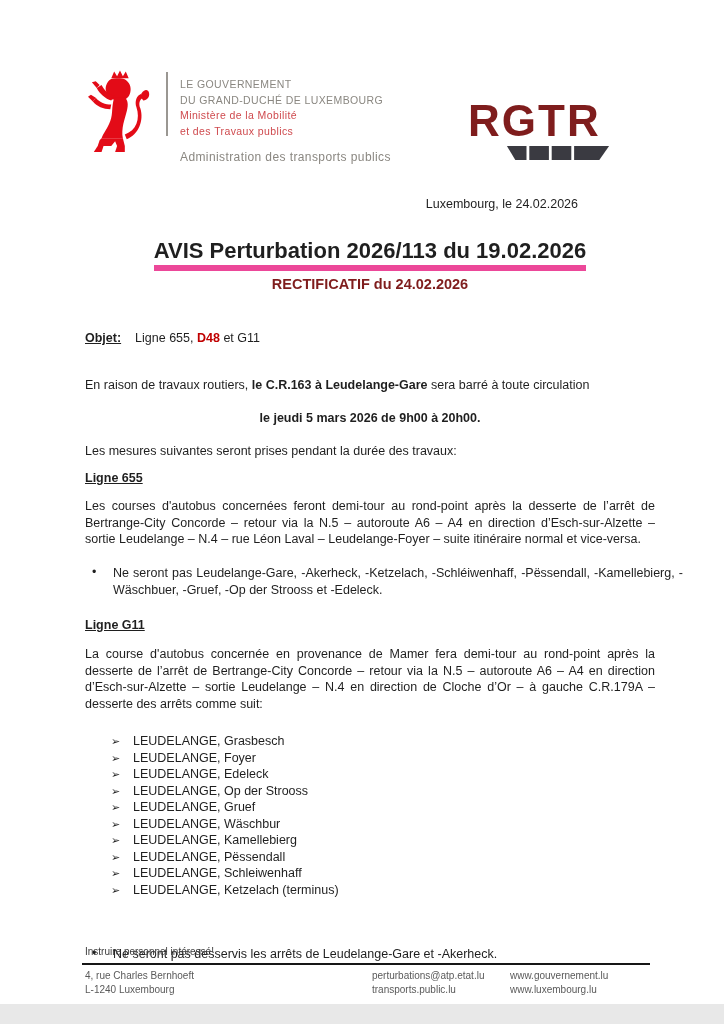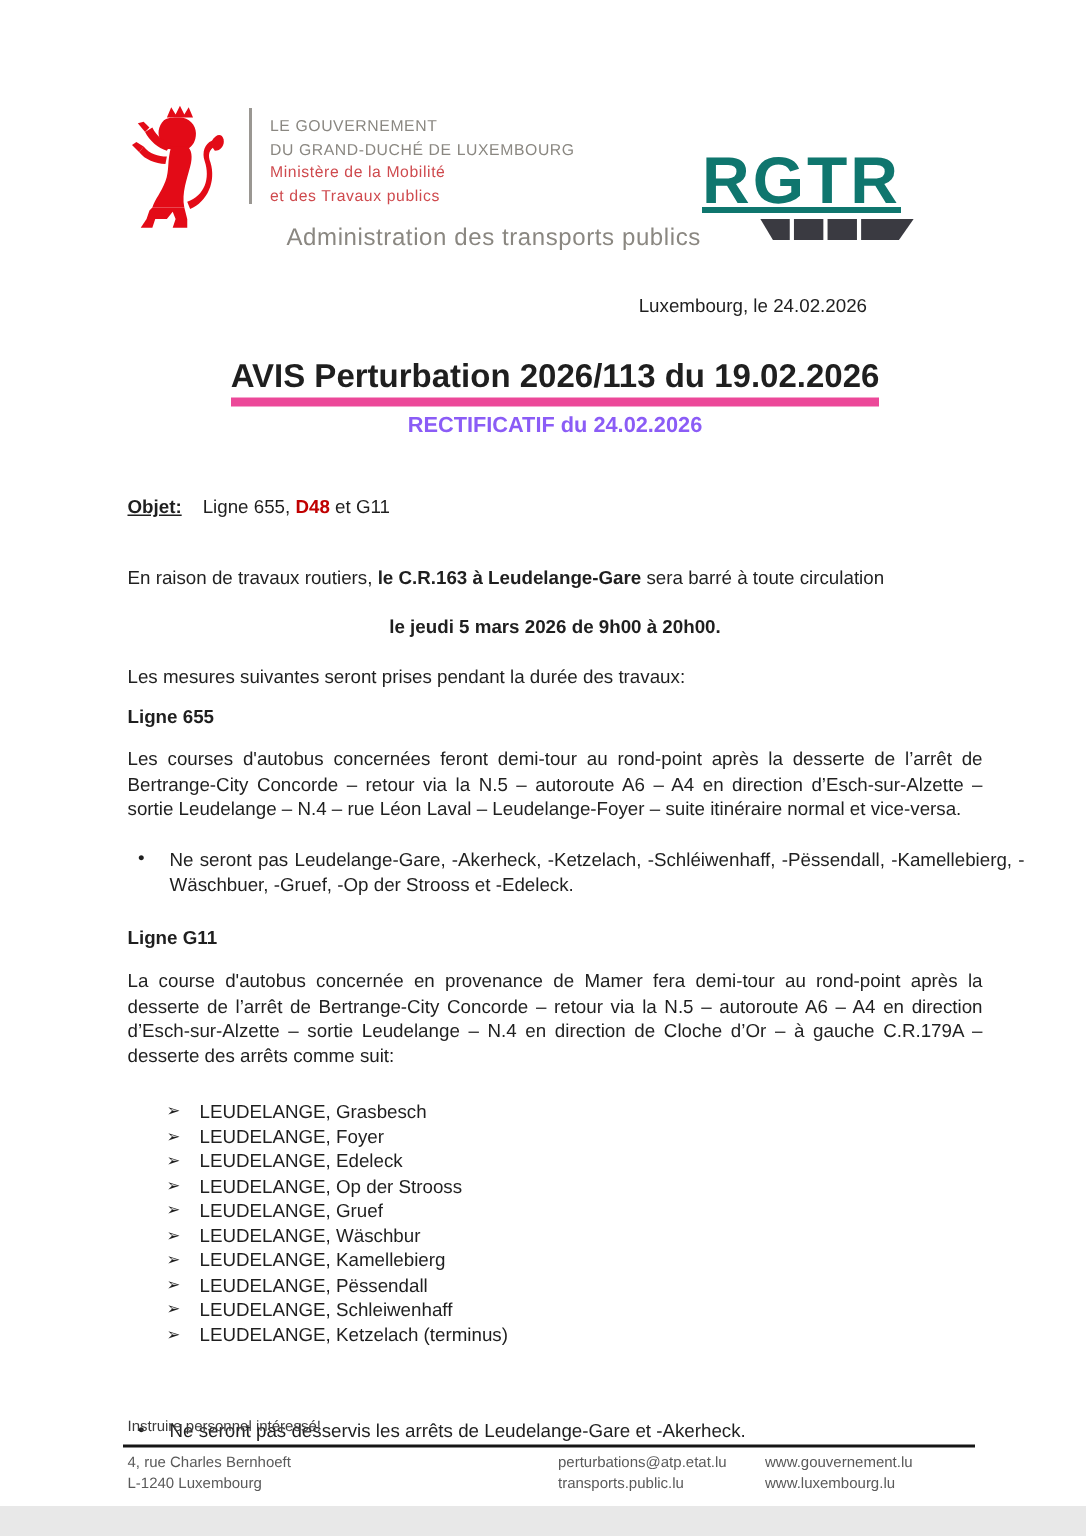--- a/index.html
+++ b/index.html
@@ -5,39 +5,39 @@
   html,body{margin:0;padding:0;background:#e8e8e8;}
   .page{
     position:relative;width:724px;height:1004px;margin:0 auto;background:#ffffff;
     font-family:"Liberation Sans", sans-serif;color:#1f1f1f;overflow:hidden;
   }
   
   .lion{position:absolute;left:88px;top:68px;width:62px;height:98px;}
   .gov-divider{position:absolute;left:166px;top:72px;width:1.5px;height:64px;background:#9a9792;}
   .gov-text{position:absolute;left:180px;top:77px;font-size:10.5px;line-height:15.5px;color:#8a8781;letter-spacing:0.4px;}
   .gov-text .red{color:#cf4a4e;}
-  .admin-text{position:absolute;left:180px;top:150px;font-size:16px;color:#8a8781;letter-spacing:0.4px;margin-left:11px;}
+  .admin-text{position:absolute;left:180px;top:150px;font-size:12px;color:#8a8781;letter-spacing:0.4px;}
   .rgtr{position:absolute;left:468px;top:101px;width:150px;}
-  .rgtr-text{font-size:44px;line-height:40px;font-weight:600;color:#0f766e;letter-spacing:2px;text-decoration:underline;}
+  .rgtr-text{font-size:44px;line-height:40px;font-weight:600;color:#7f1d1d;letter-spacing:2px;}
   .rgtr-bus{position:absolute;left:37px;top:45px;width:106px;height:14px;}
   
   .place-date{position:absolute;right:146px;top:197px;font-size:12.5px;padding-left:30px;}
   .title-wrap{position:absolute;left:85px;top:238px;width:570px;text-align:center;}
   .title-wrap .t{display:inline-block;font-size:22px;font-weight:bold;border-bottom:6px solid #ec4899;padding-bottom:1px;}
-  .rectificatif{position:absolute;left:85px;top:276px;width:570px;text-align:center;font-size:14.5px;font-weight:bold;color:#8b5cf6;}
+  .rectificatif{position:absolute;left:85px;top:276px;width:570px;text-align:center;font-size:14.5px;font-weight:bold;color:#7f1d1d;}
   
   .blk{position:absolute;left:85px;width:570px;font-size:12.5px;line-height:16.5px;}
   .objet{top:330px;}
   .objet .lbl{font-weight:bold;text-decoration:underline;}
   .objet .val{margin-left:14px;}
   .red-bold{color:#c00000;font-weight:bold;}
   .intro{top:377px;}
   .schedule{top:410px;text-align:center;font-weight:bold;}
   .measures{top:443px;}
-  .sec-head{font-weight:bold;}
+  .sec-head{font-weight:bold;text-decoration:underline;}
   .h655{top:470px;}
   .para655{top:498px;text-align:justify;}
   .hg11{top:617px;}
   .parag11{top:646px;text-align:justify;}
   .bullet-item{position:relative;padding-left:28px;text-align:justify;}
   .bullet-item .dot{position:absolute;left:7px;top:-1px;}
   .b655{top:565px;}
   .bg11{top:913px;text-align:left;}
   .stops{top:733px;}
   .stop-row{position:relative;height:16.5px;padding-left:48px;}

